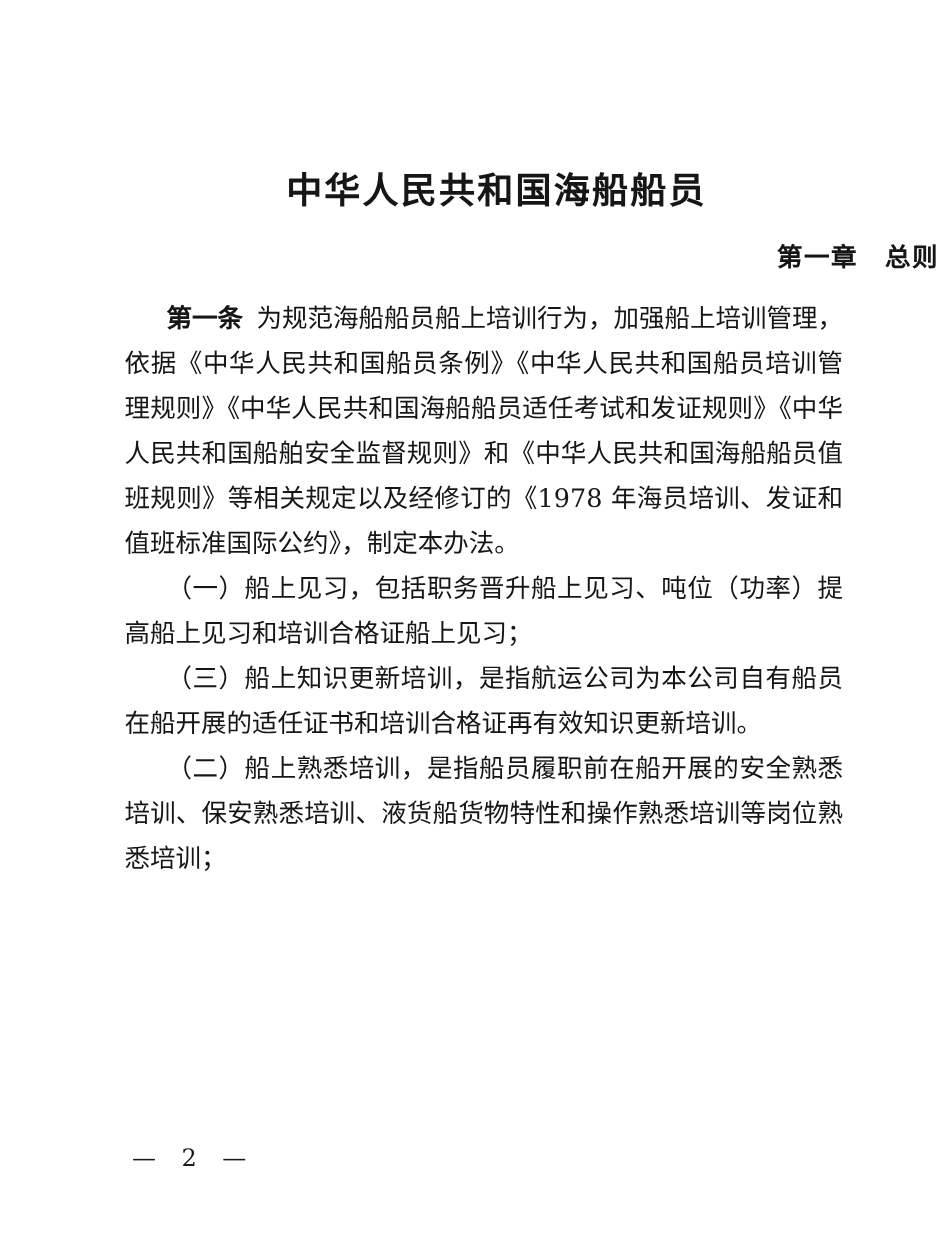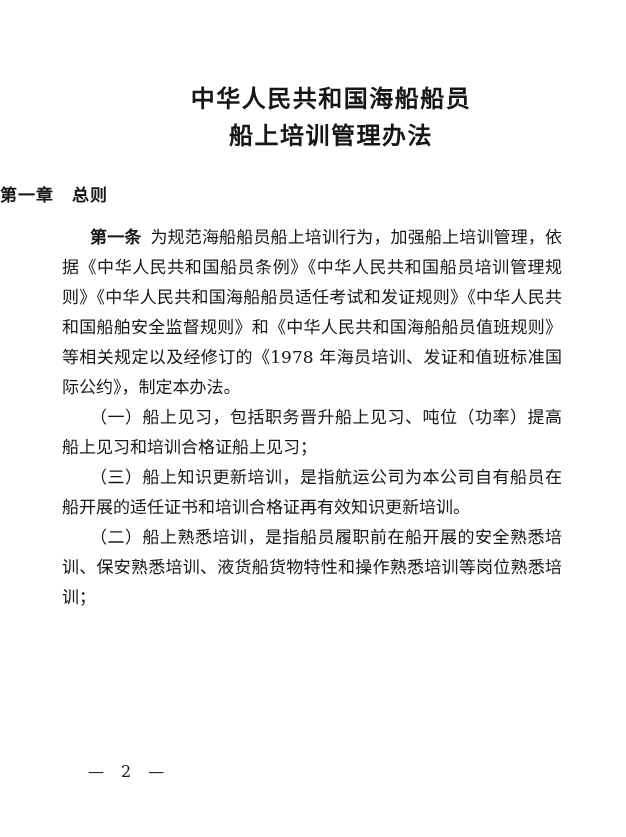--- a/index.html
+++ b/index.html
@@ -10,43 +10,44 @@
   .page {
     position: relative;
     width: 626px;
     height: 837px;
     background: #ffffff;
     color: #161616;
     font-family: "DejaVu Serif", "Liberation Serif", serif;
     overflow: hidden;
   }
   .title-block {
-    margin-top: 80px;
+    margin-top: 108px;
     text-align: center;
     padding-left: 36px;
   }
   .title-line {
     font-size: 24px;
     font-weight: bold;
     line-height: 37px;
     letter-spacing: 1.5px;
   }
   .chapter-heading {
-    margin-top: 27px;
+    margin-top: 12px;
     margin-bottom: 16px;
-    text-align: left;
+    text-align: right;
     font-size: 17px;
     font-weight: bold;
     letter-spacing: 1px;
   }
   .content {
     padding: 0 64px 0 62px;
     font-size: 17px;
     line-height: 30px;
     text-align: justify;
+    margin-left: 21px;
   }
   .para {
     margin: 0;
     text-indent: 28px;
   }
   .para-label {
     font-weight: bold;
   }
   .para-label:not(:empty) {
     margin-right: 9px;
@@ -65,21 +66,20 @@
     letter-spacing: 0;
   }
 </style>
 </head>
 <body>
 
 <div class="page">
 
   <div class="title-block">
     <div class="title-line">中华人民共和国海船船员</div>
-    <div class="title-line">船上培训管理办法</div>
   </div>
 
   <div class="chapter-heading">第一章　总则</div>
 
   <div class="content">
     <p class="para"><span class="para-label">第一条</span><span>为规范海船船员船上培训行为，加强船上培训管理，依据《中华人民共和国船员条例》《中华人民共和国船员培训管理规则》《中华人民共和国海船船员适任考试和发证规则》《中华人民共和国船舶安全监督规则》和《中华人民共和国海船船员值班规则》等相关规定以及经修订的《1978 年海员培训、发证和值班标准国际公约》，制定本办法。</span></p>
     <p class="para"><span class="para-label"></span><span>（一）船上见习，包括职务晋升船上见习、吨位（功率）提高船上见习和培训合格证船上见习；</span></p>
     <p class="para"><span class="para-label"></span><span>（三）船上知识更新培训，是指航运公司为本公司自有船员在船开展的适任证书和培训合格证再有效知识更新培训。</span></p>
     <p class="para"><span class="para-label"></span><span>（二）船上熟悉培训，是指船员履职前在船开展的安全熟悉培训、保安熟悉培训、液货船货物特性和操作熟悉培训等岗位熟悉培训；</span></p>
   </div>

